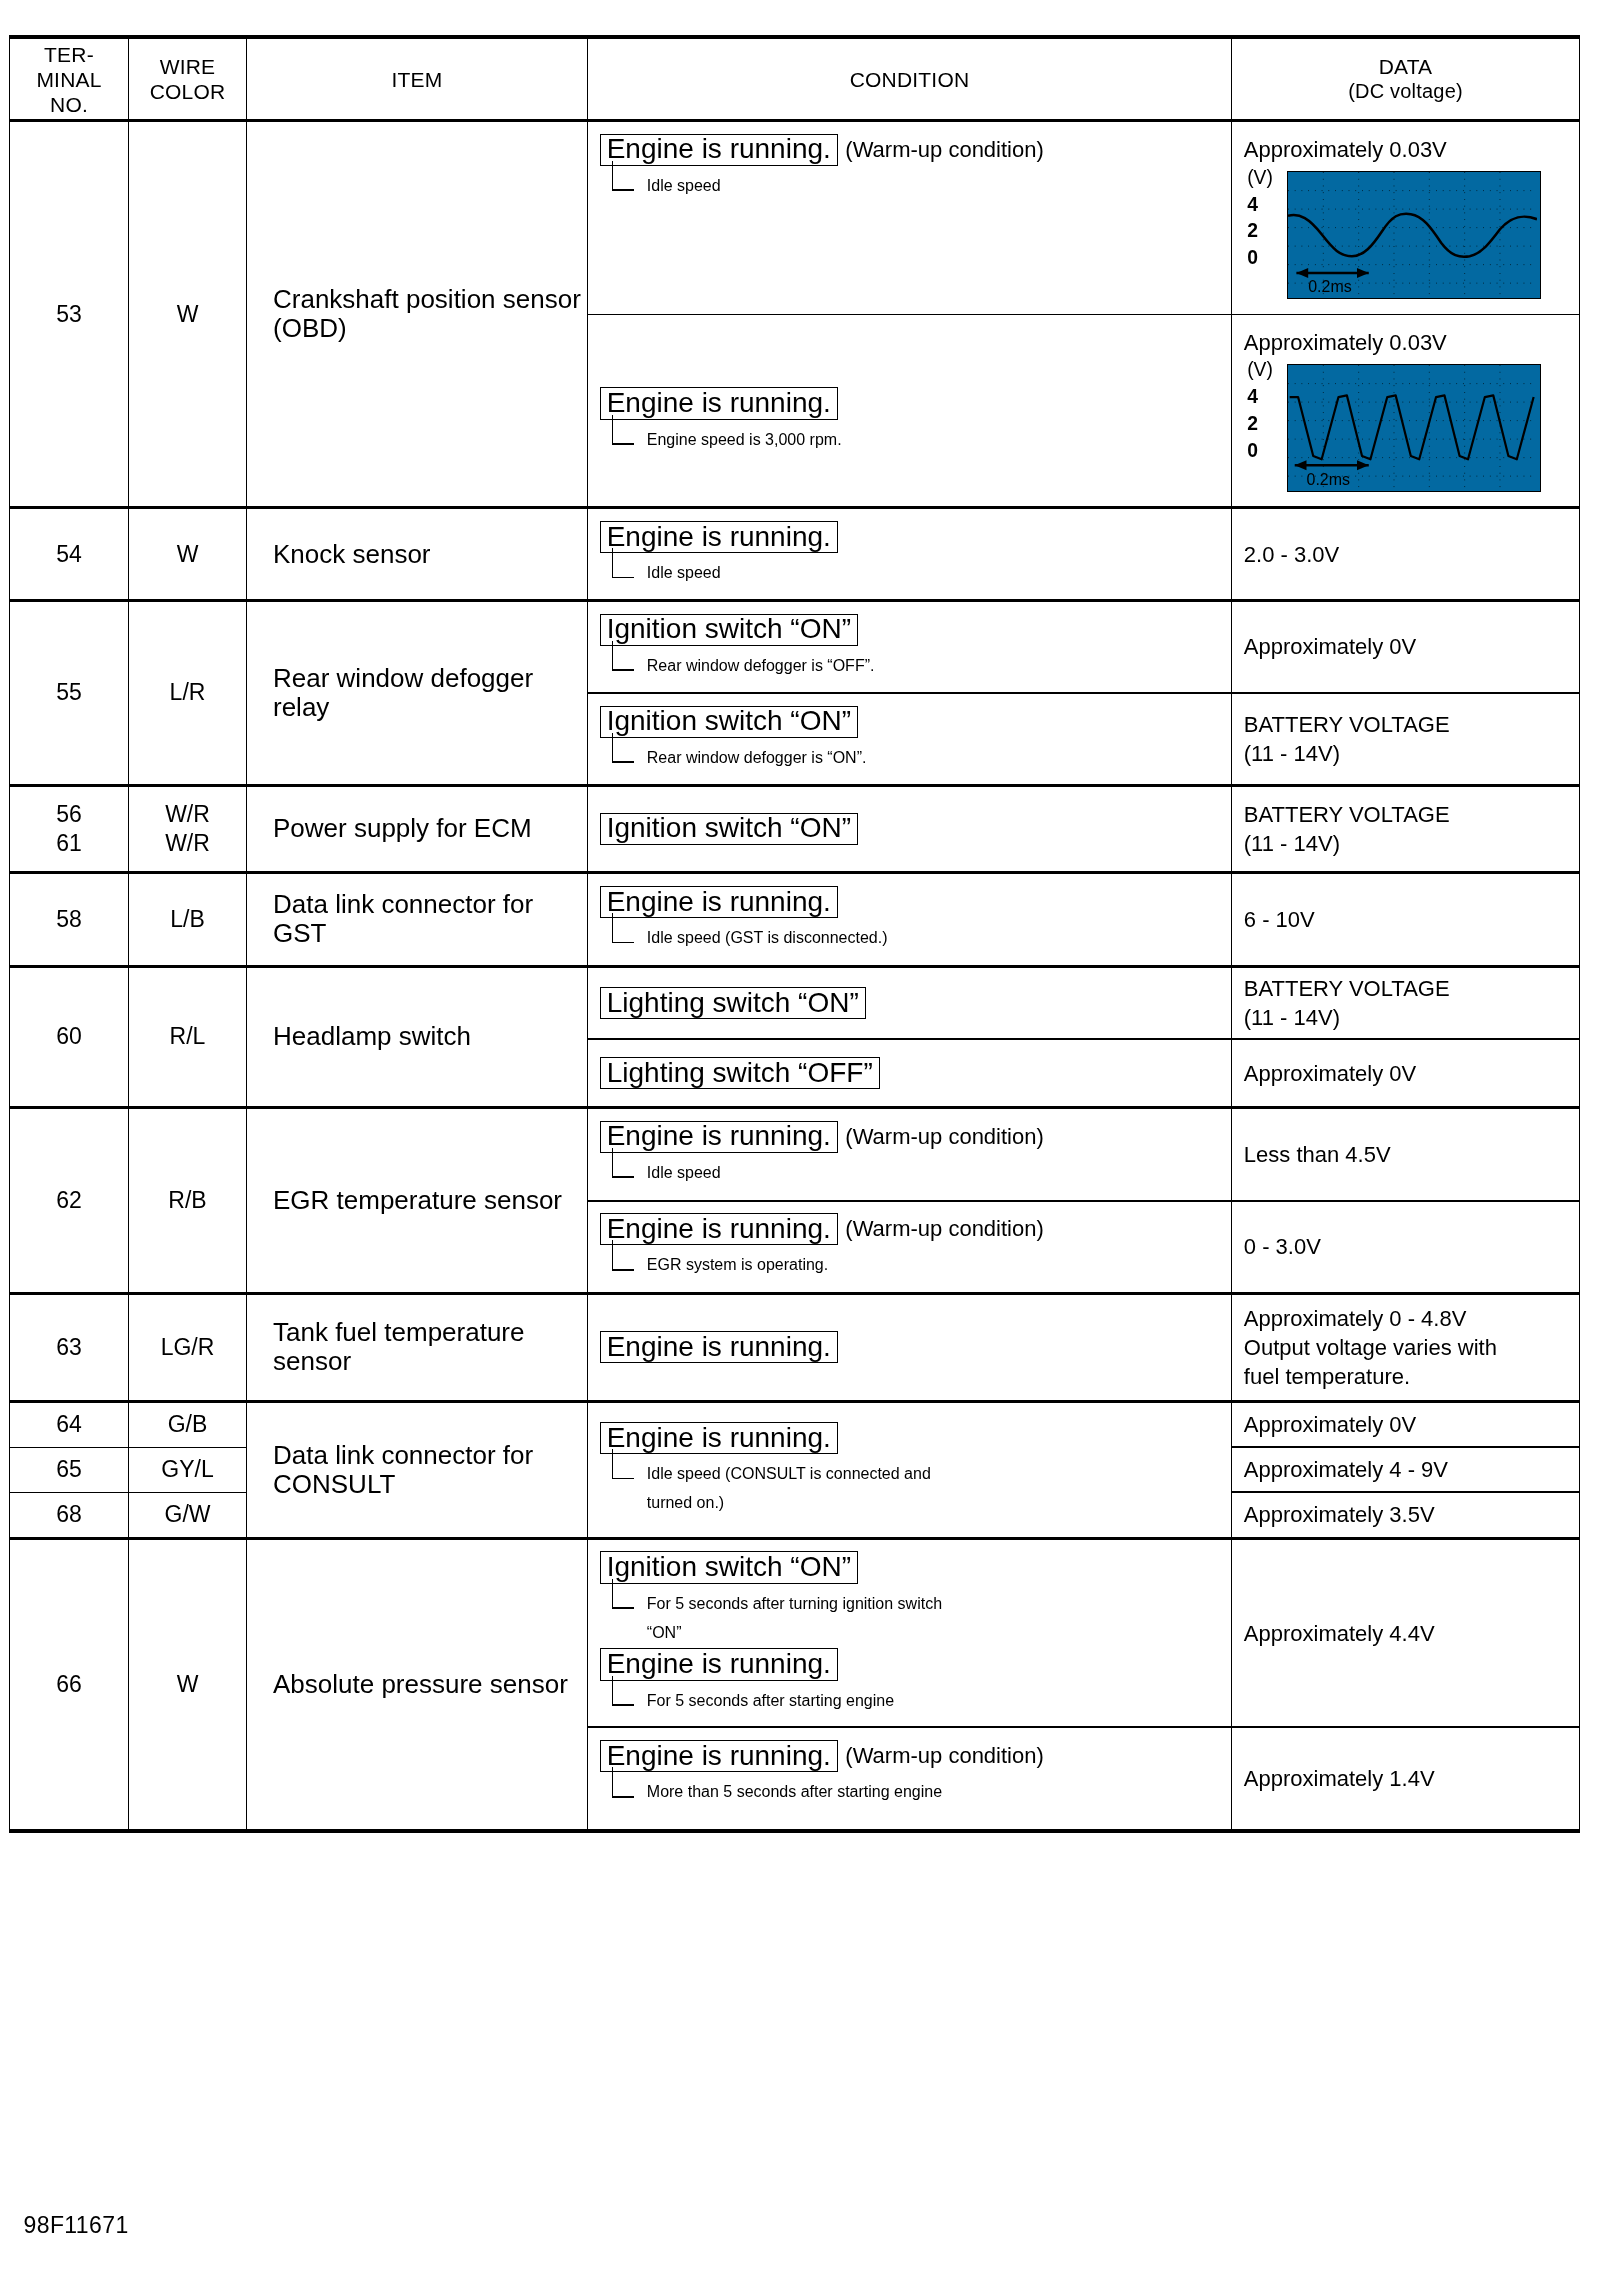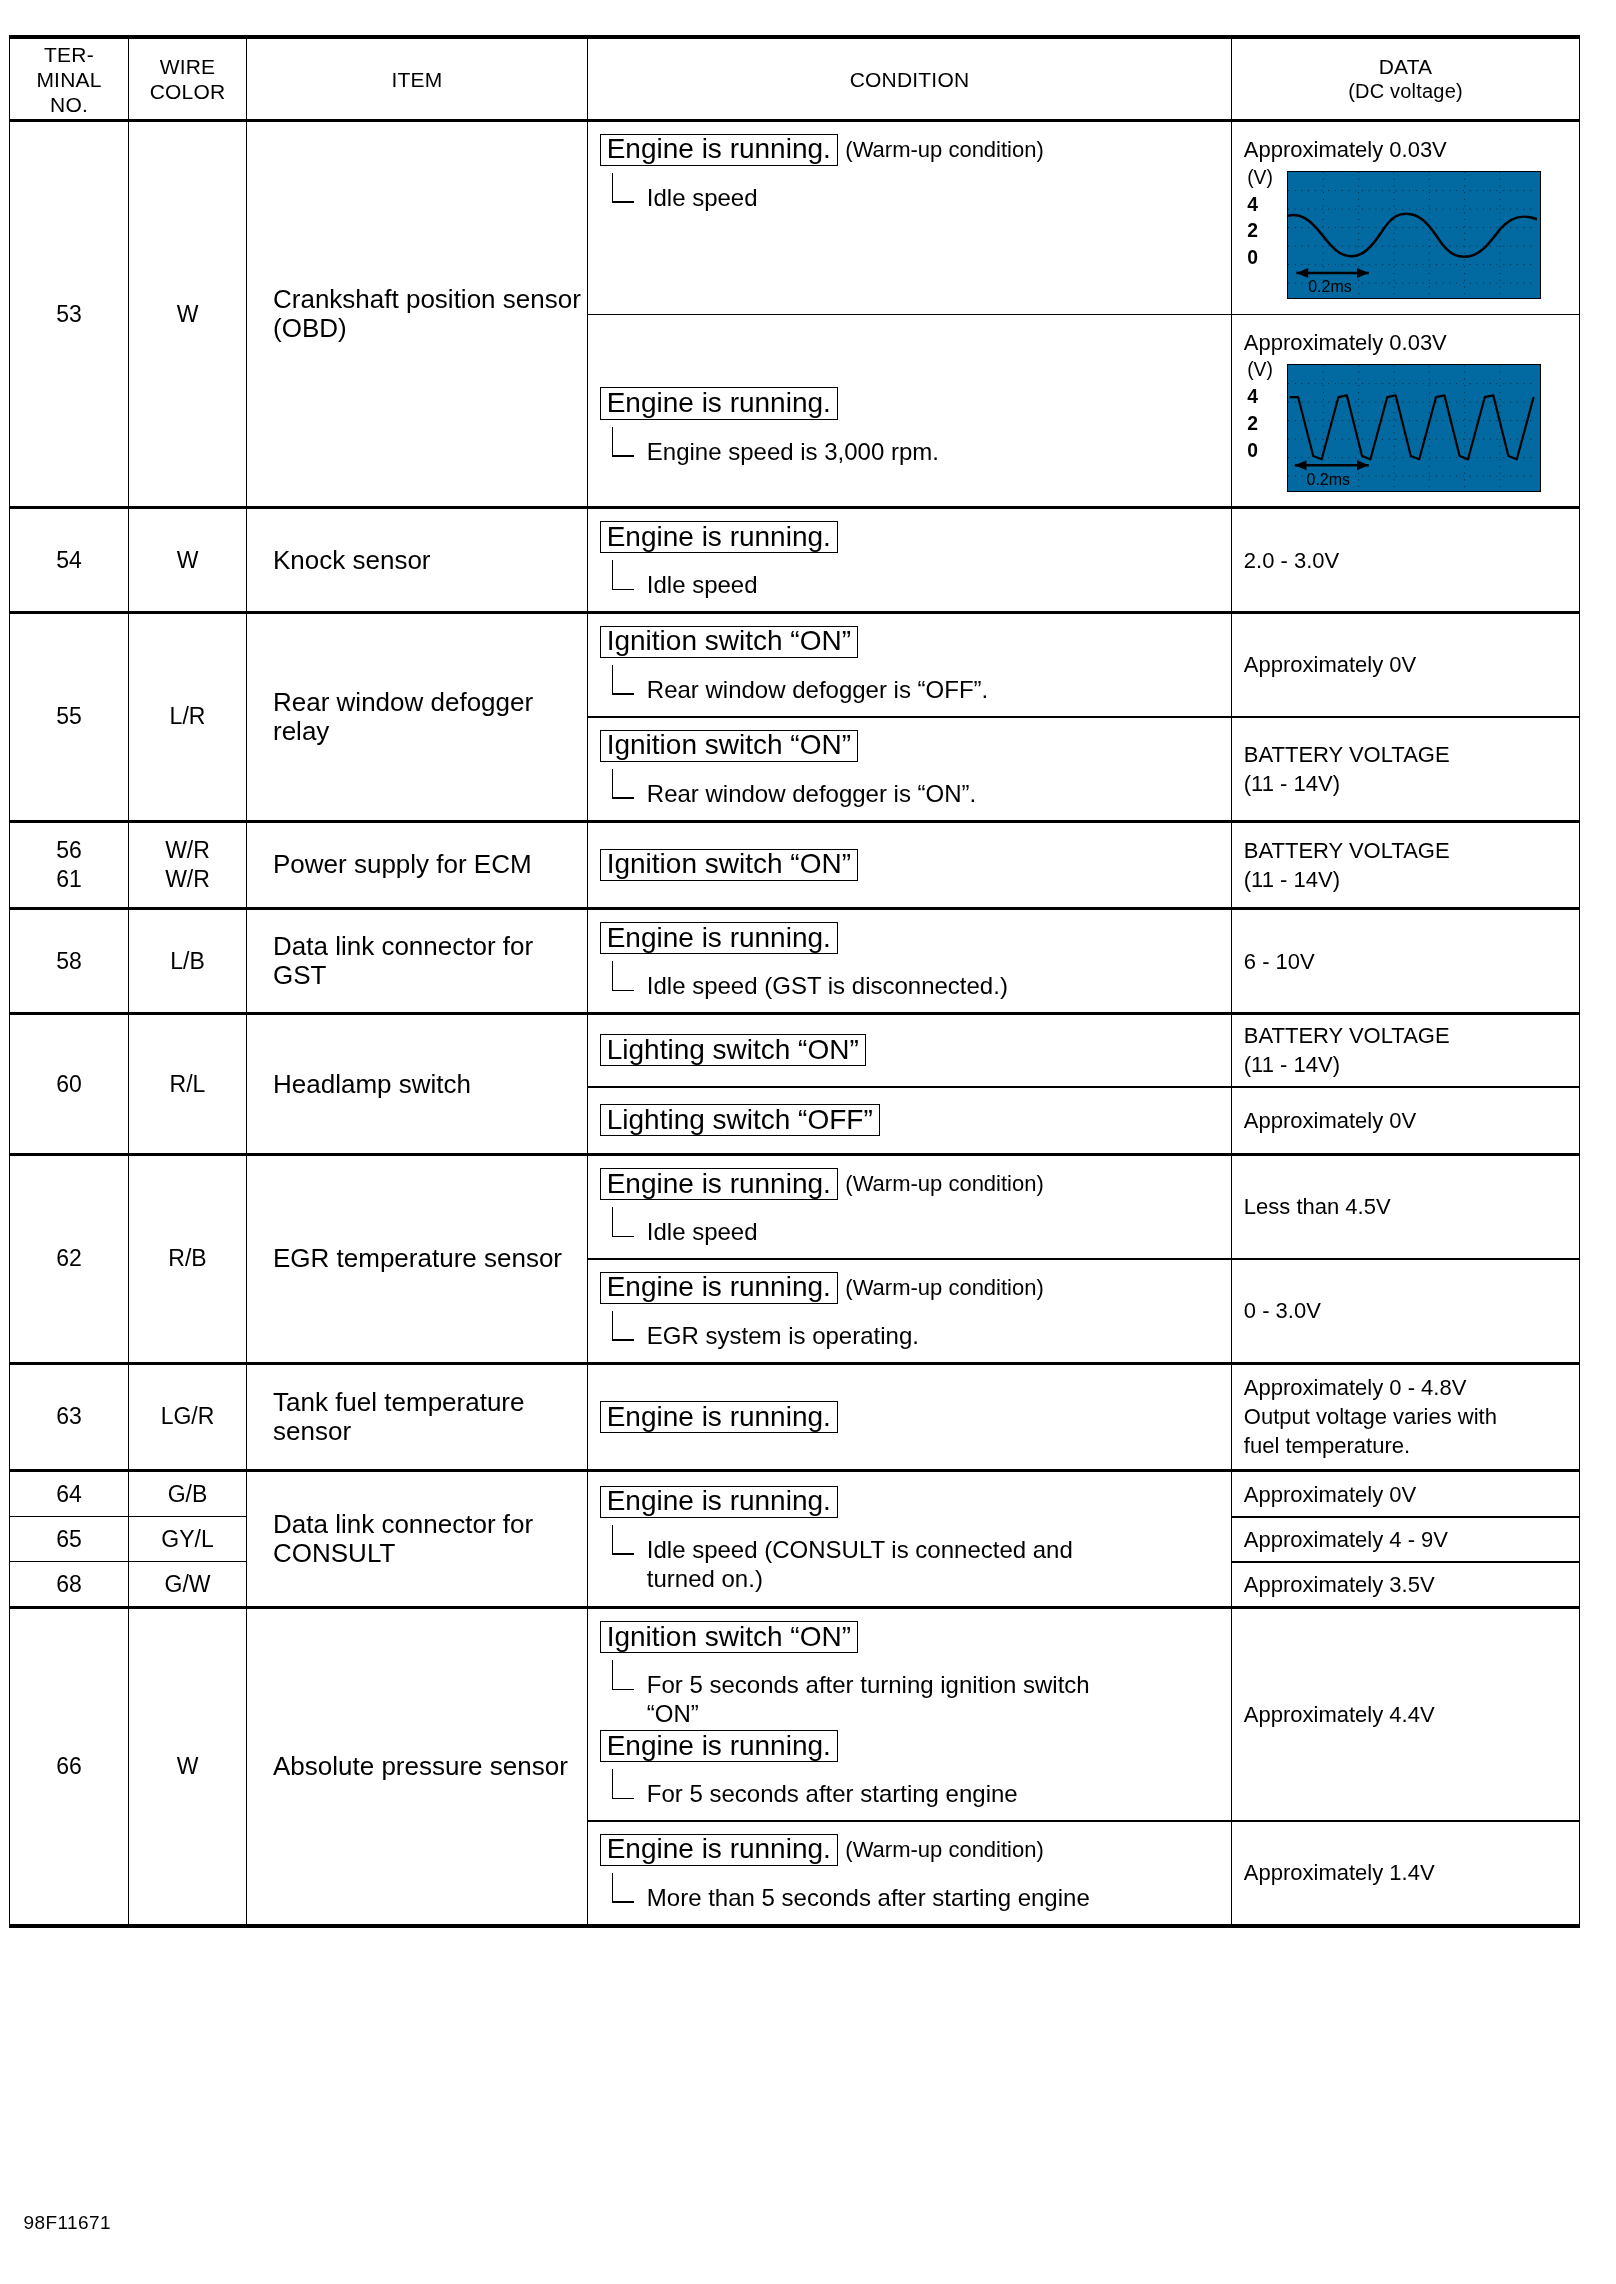--- a/index.html
+++ b/index.html
@@ -69,23 +69,23 @@
     font-size:28px;line-height:26px;
     white-space:nowrap;
     vertical-align:middle;
   }
   .ctrail{
     display:inline-block;margin-left:7.6px;font-size:22px;line-height:26px;
     vertical-align:middle;
   }
   .csub{
     position:relative;
-    margin-top:17px;
+    margin-top:5px;
     padding-left:47px;
-    font-size:24px;line-height:29px;
+    font-size:16px;line-height:29px;
   }
   
   .csub:before{
     content:"";position:absolute;left:11.8px;top:-10px;
     width:1.7px;height:30px;background:#000;
   }
   .csub:after{
     content:"";position:absolute;left:11.8px;top:18.5px;
     width:22px;height:1.7px;background:#000;
   }
@@ -102,21 +102,21 @@
   .scope-box{
     position:absolute;left:40px;top:0;
     width:252px;height:126px;
     border:1.7px solid #000;background:#0369a1;overflow:hidden;
   }
   .dat{font-size:22px;line-height:29px;padding-top:5px;}
 
   
   .footer{
     position:absolute;left:23.5px;top:2212px;
-    font-size:19px;letter-spacing:0.4px;text-align:center;
+    font-size:23px;letter-spacing:0.4px;text-align:center;
   }
 </style>
 </head>
 <body>
 
 <div class="page">
 
   <table class="tbl">
     <colgroup>
       <col class="c-term">

